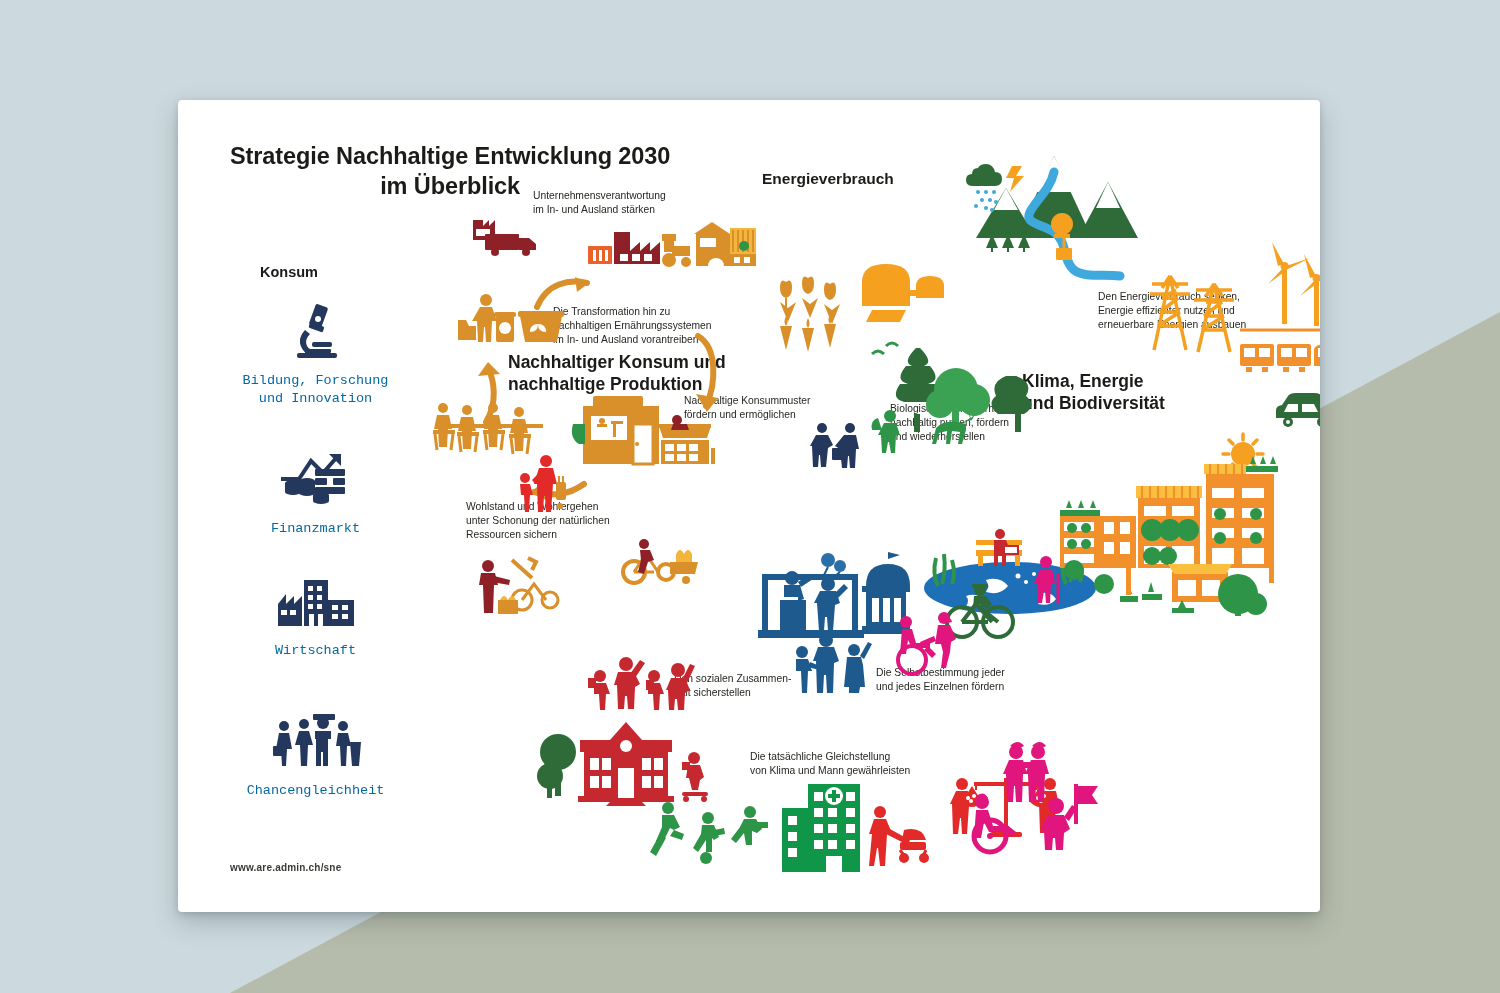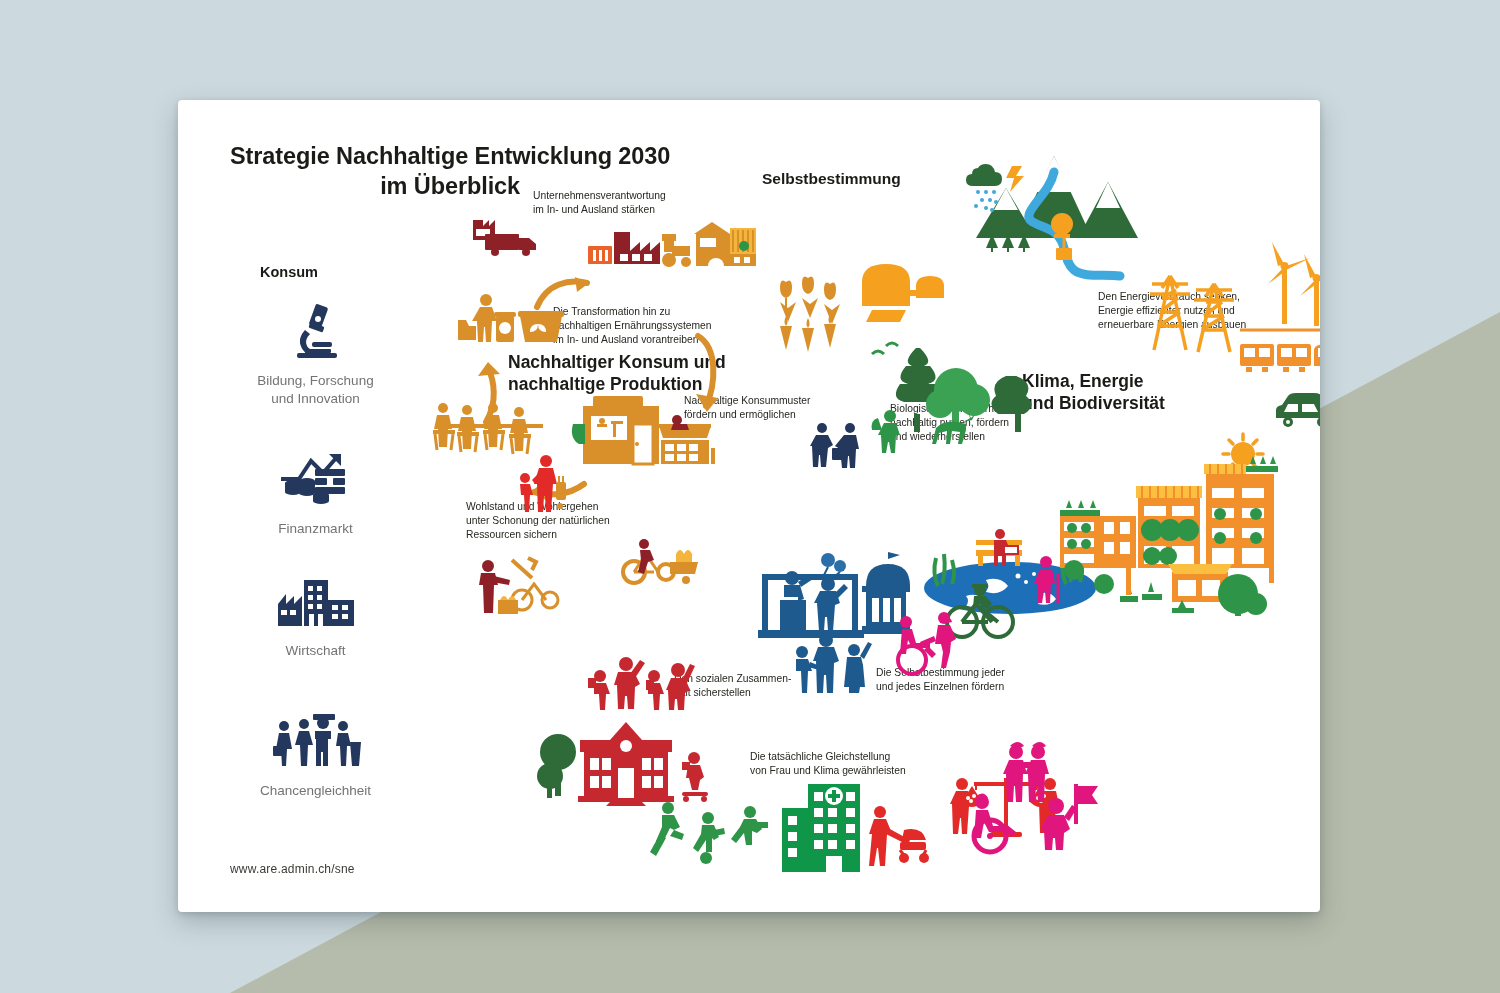--- a/index.html
+++ b/index.html
@@ -25,30 +25,30 @@
     position:absolute;left:52px;top:42px;
     font-size:23.5px;font-weight:bold;color:#1b1b17;line-height:1.26;
     letter-spacing:-0.1px;white-space:pre-line;text-align:center;
   }
   .swp{
     position:absolute;left:584px;top:70px;
     font-size:15.5px;font-weight:bold;color:#1b1b17;
   }
   .url{
     position:absolute;left:52px;top:762px;
-    font-size:12px;color:#3b3b35;letter-spacing:.2px;
+    font-size:10px;color:#3b3b35;letter-spacing:.2px;font-weight:bold;
   }
   
   .side-ttl{
     position:absolute;left:82px;top:164px;font-size:14.5px;font-weight:bold;color:#1b1b17;
   }
   .drv{position:absolute;left:30px;width:215px;text-align:center;}
   .drv .ic{height:66px;display:flex;align-items:center;justify-content:center;}
   .drv .lb{
-    margin-top:8px;font-size:13.5px;color:#737373;line-height:1.3;white-space:pre-line;
+    margin-top:8px;font-size:13.5px;color:#0369a1;line-height:1.3;white-space:pre-line;font-family:Liberation Mono, monospace;
   }
   .drv0{top:198px;} .drv1{top:346px;} .drv2{top:468px;text-align:center;} .drv3{top:608px;}
   
   .cap{
     position:absolute;font-size:10.3px;color:#262620;line-height:1.34;white-space:pre-line;
   }
   .hdr{
     position:absolute;font-size:17.5px;font-weight:bold;color:#1b1b17;
     line-height:1.25;white-space:pre-line;
   }
@@ -59,21 +59,21 @@
 <body>
 
 <div id="scene">
   <div class="bg-top"></div>
   <div class="bg-olive2"></div>
 
   <div class="poster">
 
     <div class="ttl">Strategie Nachhaltige Entwicklung 2030
 im Überblick</div>
-    <div class="swp">Selbstbestimmung</div>
+    <div class="swp">Energieverbrauch</div>
     <div class="url">www.are.admin.ch/sne</div>
 
     <div class="side-ttl">Konsum</div>
 
     <div class="drv drv0">
       <div class="ic">
         <svg width="62" height="58" viewBox="0 0 62 58" fill="#24375c">
           <rect x="27" y="3" width="13" height="22" rx="2" transform="rotate(20 33 14)"></rect>
           <rect x="24" y="22" width="15" height="6" rx="1.5" transform="rotate(20 31 25)"></rect>
           <path d="M20 28 q-9 10 -2 20 q4 6 12 6 l0-6 q-6 0-8-4 q-3-6 3-12 z"></path>
@@ -759,21 +759,21 @@
         <path d="M78 8 l-5 9 l4 0 l-3 8 l7-11 l-4 0 z" fill="#ffffff"></path>
         <path d="M60 24 q8 0 8-6" stroke="#f6a020" stroke-width="3" fill="none"></path>
       </svg>
     </div>
 
     <div class="cap" style="left:496px;top:572px;width:160px;">Den sozialen Zusammen-
 halt sicherstellen</div>
     <div class="cap" style="left:698px;top:566px;width:190px;">Die Selbstbestimmung jeder
 und jedes Einzelnen fördern</div>
     <div class="cap" style="left:572px;top:650px;width:210px;">Die tatsächliche Gleichstellung
-von Frau und Klima gewährleisten</div>
+von Klima und Mann gewährleisten</div>
 
     <div class="art" style="left:580px;top:452px;">
       <svg width="152" height="112" viewBox="0 0 152 112" fill="#1e5a8e">
         <rect x="4" y="22" width="96" height="6"></rect>
         <rect x="4" y="22" width="6" height="58"></rect>
           <rect x="94" y="22" width="6" height="58"></rect>
         <rect x="0" y="78" width="106" height="8"></rect>
         <rect x="22" y="48" width="26" height="30"></rect>
         <circle cx="34" cy="26" r="7"></circle>
         <path d="M26 33 h16 l4 14 l-6 2 l0-4 l-14 0z"></path>

